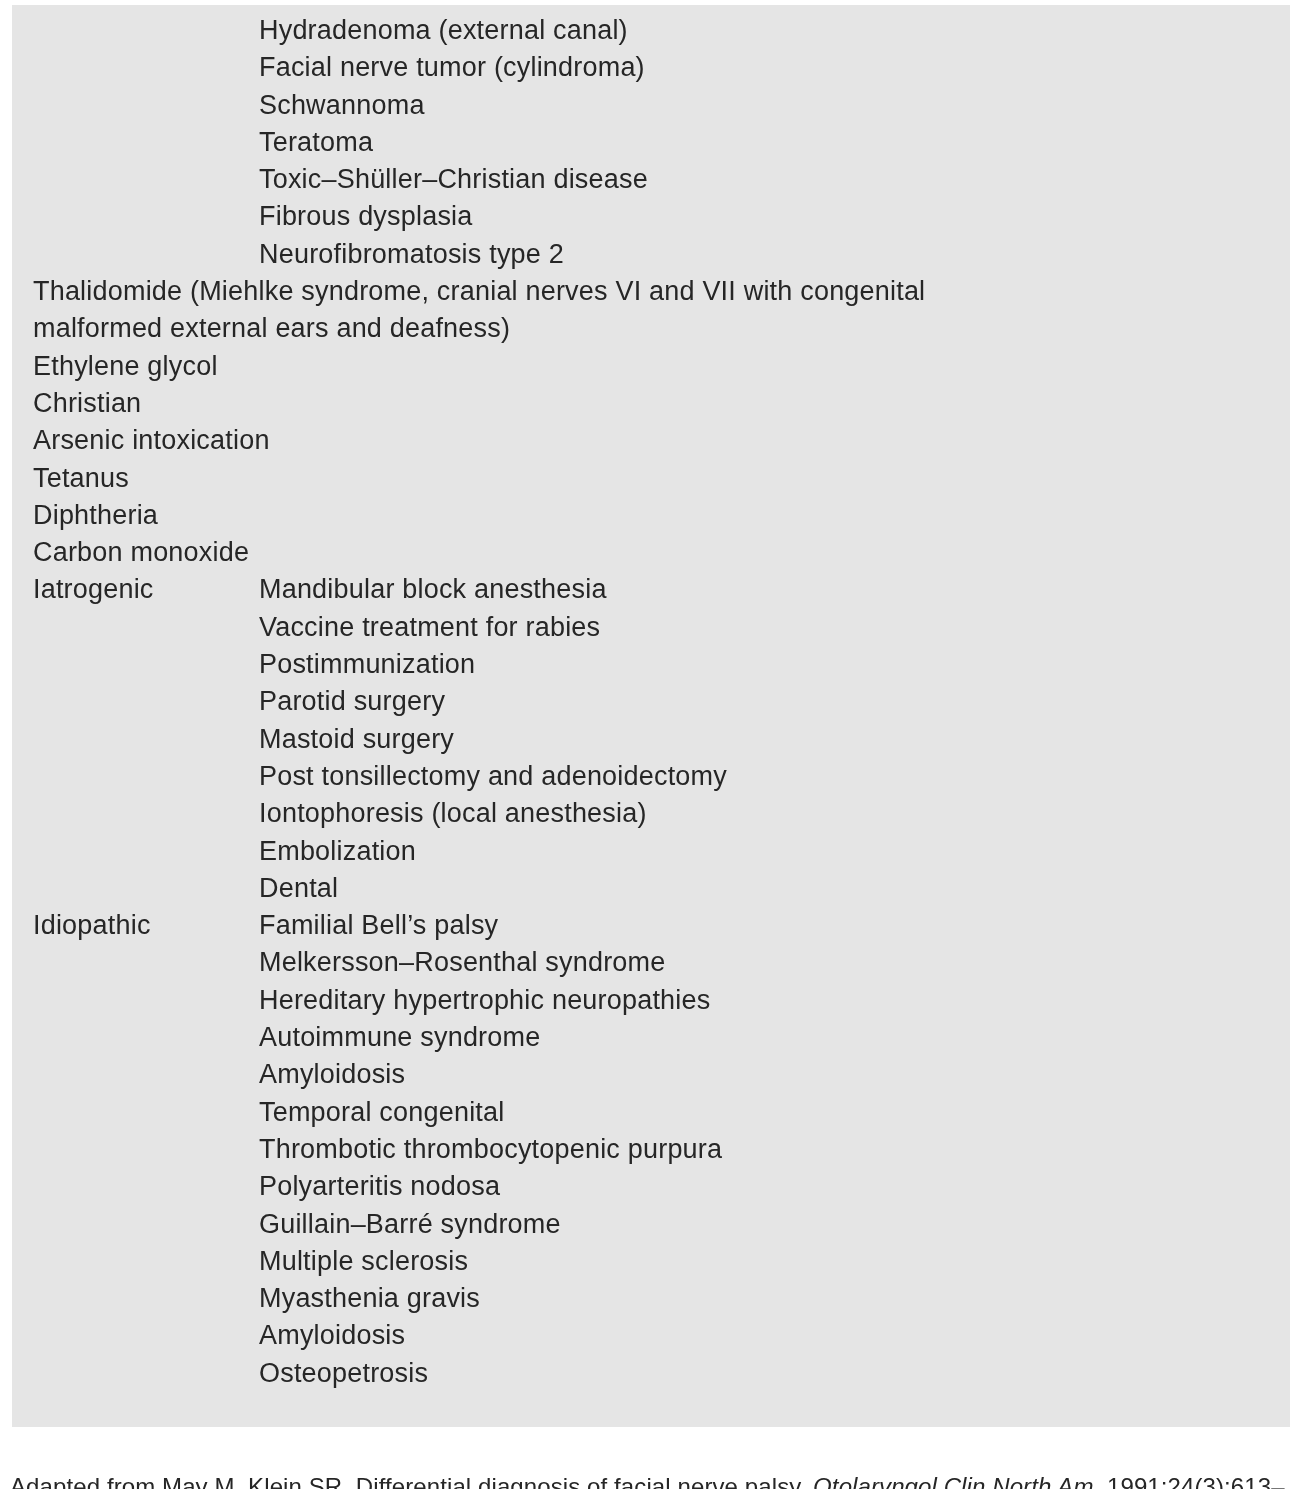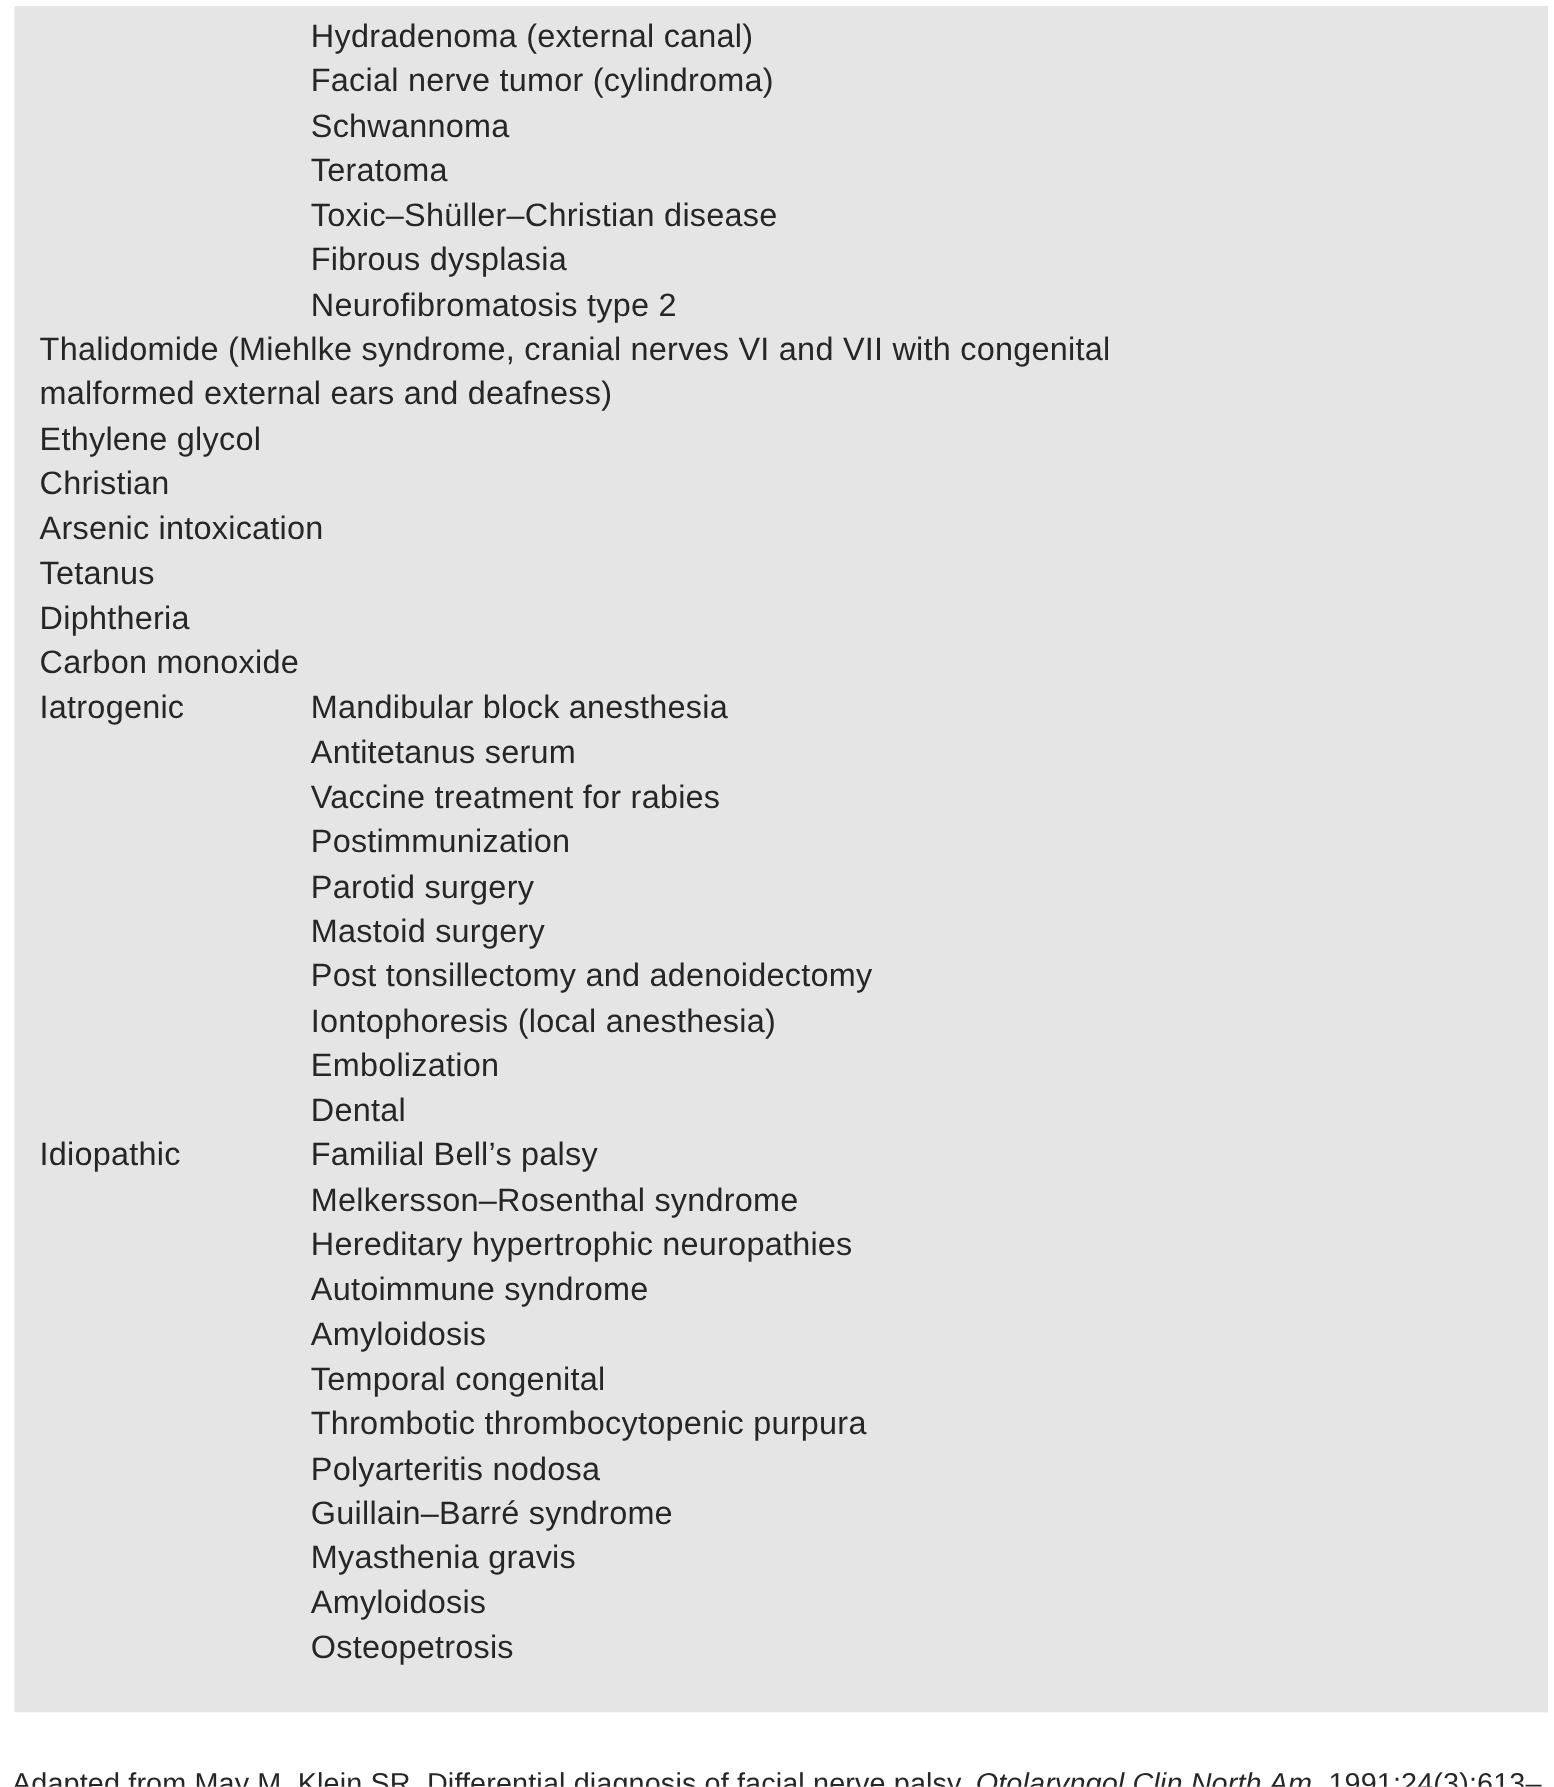--- a/index.html
+++ b/index.html
@@ -89,21 +89,20 @@
             <div class="item-line">Arsenic intoxication</div>
             <div class="item-line">Tetanus</div>
             <div class="item-line">Diphtheria</div>
             <div class="item-line">Carbon monoxide</div>
           </div>
         </div>
         <div class="section-row">
           <div class="category-cell">Iatrogenic</div>
           <div class="items-cell">
             <div class="item-line">Mandibular block anesthesia</div>
-            <div class="item-line">Antitetanus serum</div>
             <div class="item-line">Vaccine treatment for rabies</div>
             <div class="item-line">Postimmunization</div>
             <div class="item-line">Parotid surgery</div>
             <div class="item-line">Mastoid surgery</div>
             <div class="item-line">Post tonsillectomy and adenoidectomy</div>
             <div class="item-line">Iontophoresis (local anesthesia)</div>
             <div class="item-line">Embolization</div>
             <div class="item-line">Dental</div>
           </div>
         </div>
@@ -112,20 +111,21 @@
           <div class="items-cell">
             <div class="item-line">Familial Bell’s palsy</div>
             <div class="item-line">Melkersson–Rosenthal syndrome</div>
             <div class="item-line">Hereditary hypertrophic neuropathies</div>
             <div class="item-line">Autoimmune syndrome</div>
             <div class="item-line">Amyloidosis</div>
             <div class="item-line">Temporal congenital</div>
             <div class="item-line">Thrombotic thrombocytopenic purpura</div>
             <div class="item-line">Polyarteritis nodosa</div>
             <div class="item-line">Guillain–Barré syndrome</div>
+            <div class="item-line">Multiple sclerosis</div>
             <div class="item-line">Myasthenia gravis</div>
             <div class="item-line">Amyloidosis</div>
             <div class="item-line">Osteopetrosis</div>
           </div>
         </div>
       </div>
   </div>
 
   <p class="footer-note"><span>Adapted from May M, Klein SR. Differential diagnosis of facial nerve palsy. </span><span class="italic">Otolaryngol Clin North Am</span><span>. 1991;24(3):613–145.</span></p>
 

